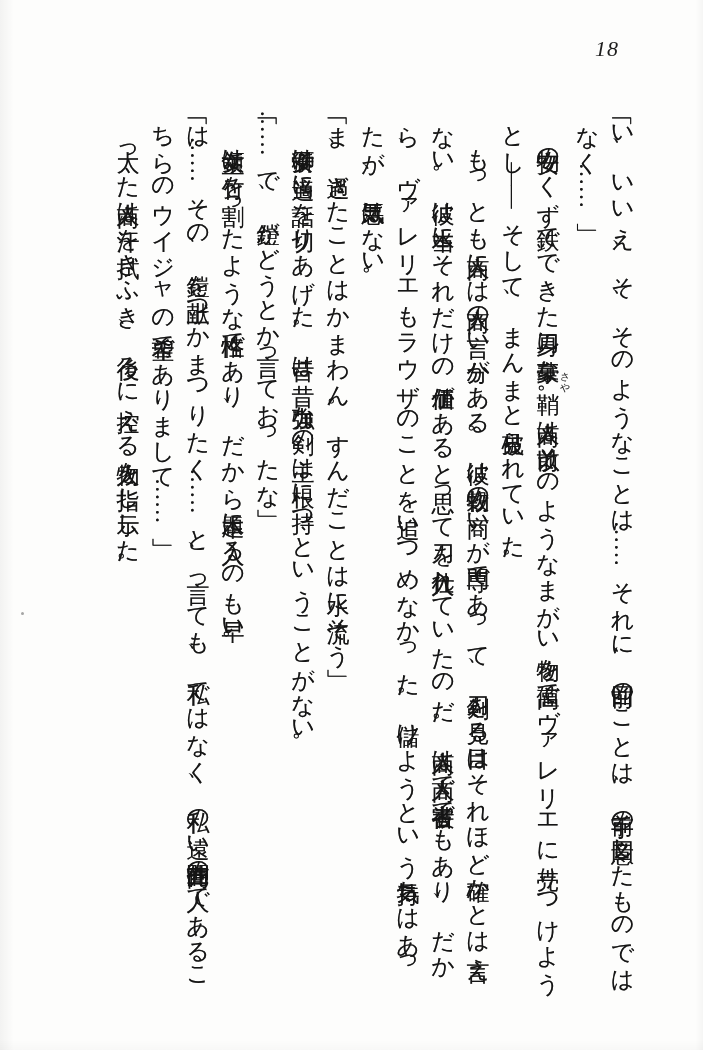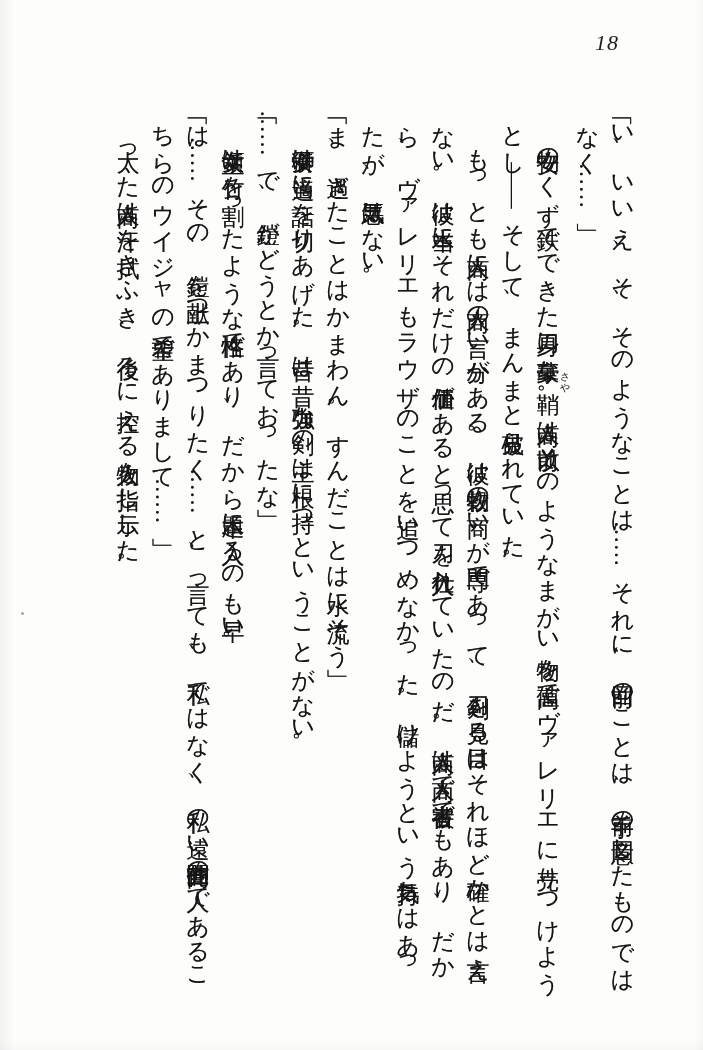--- a/index.html
+++ b/index.html
@@ -21,21 +21,21 @@
     position: absolute;
     inset: 0;
     pointer-events: none;
     background:
       linear-gradient(to right, rgba(0,0,0,0.045), rgba(0,0,0,0) 14px),
       linear-gradient(to left, rgba(0,0,0,0.03), rgba(0,0,0,0) 8px),
       linear-gradient(to top, rgba(0,0,0,0.02), rgba(0,0,0,0) 10px);
   }
   .page-number {
     position: absolute;
-    top: 30px;
+    top: 36px;
     right: 84px;
     font-size: 22px;
     font-style: italic;
     color: #1d1d1d;
     letter-spacing: 1px;
   }
   .text-block {
     position: absolute;
     top: 110px;
     right: 63px;

